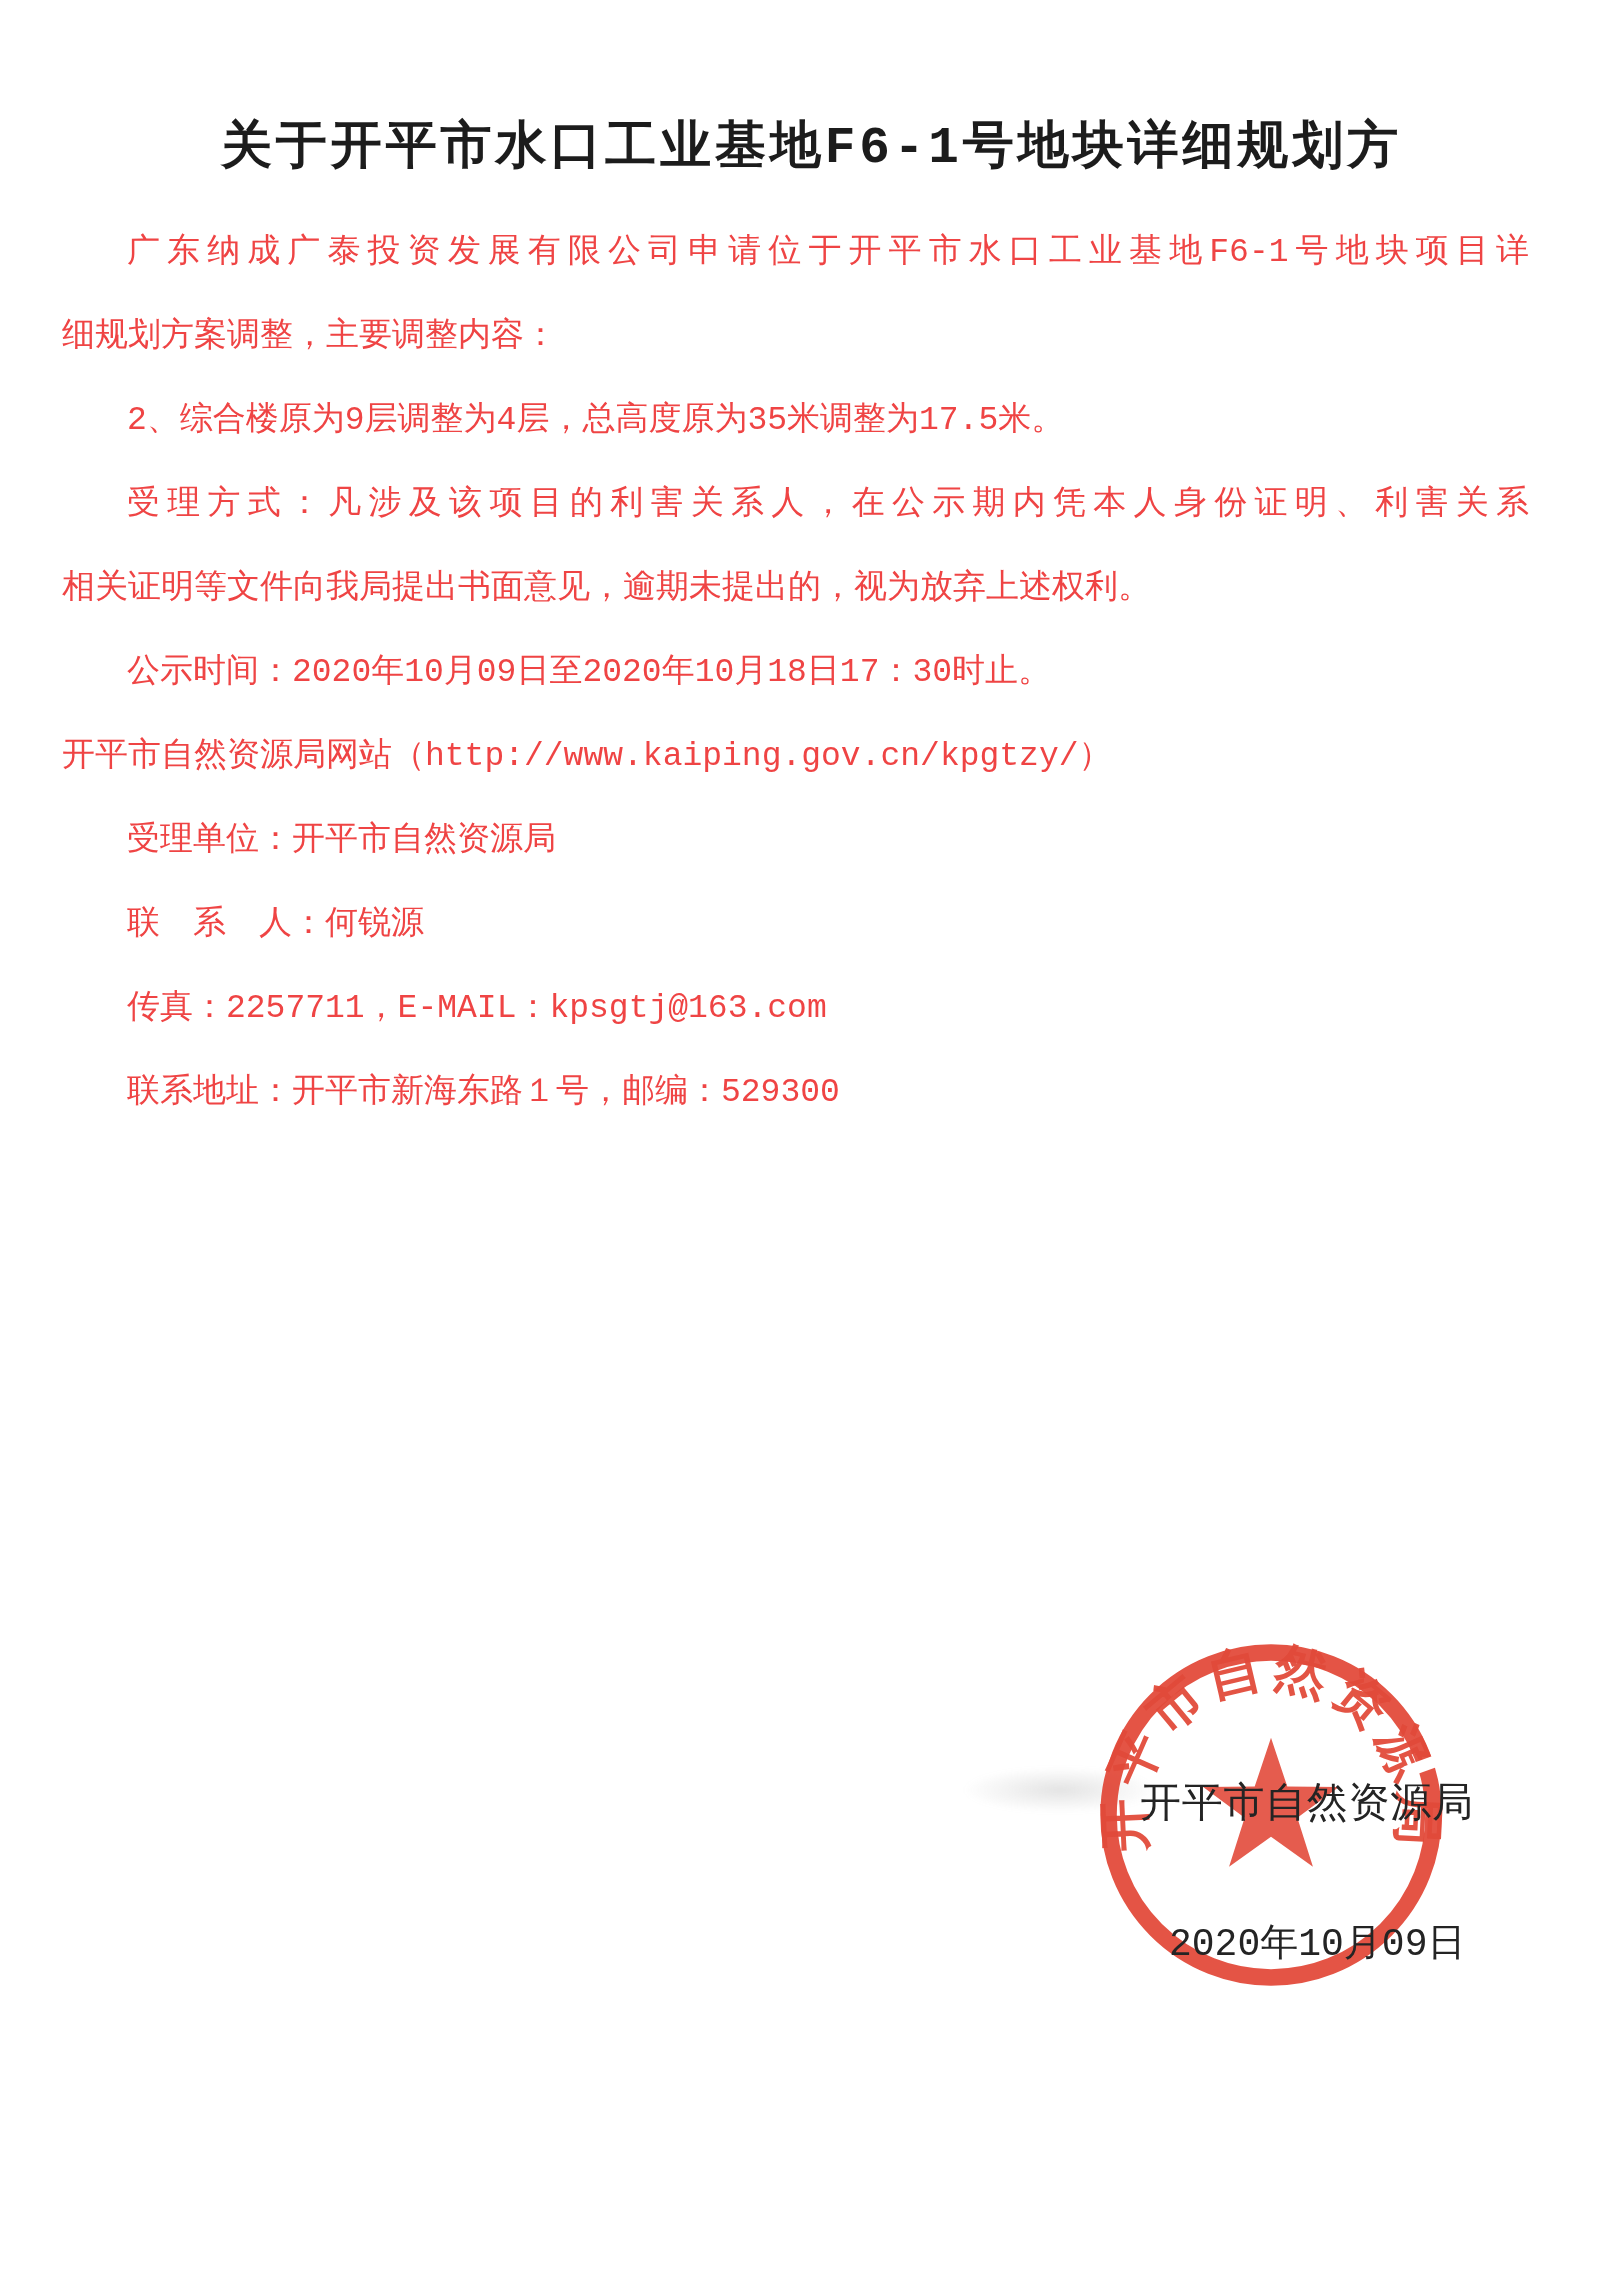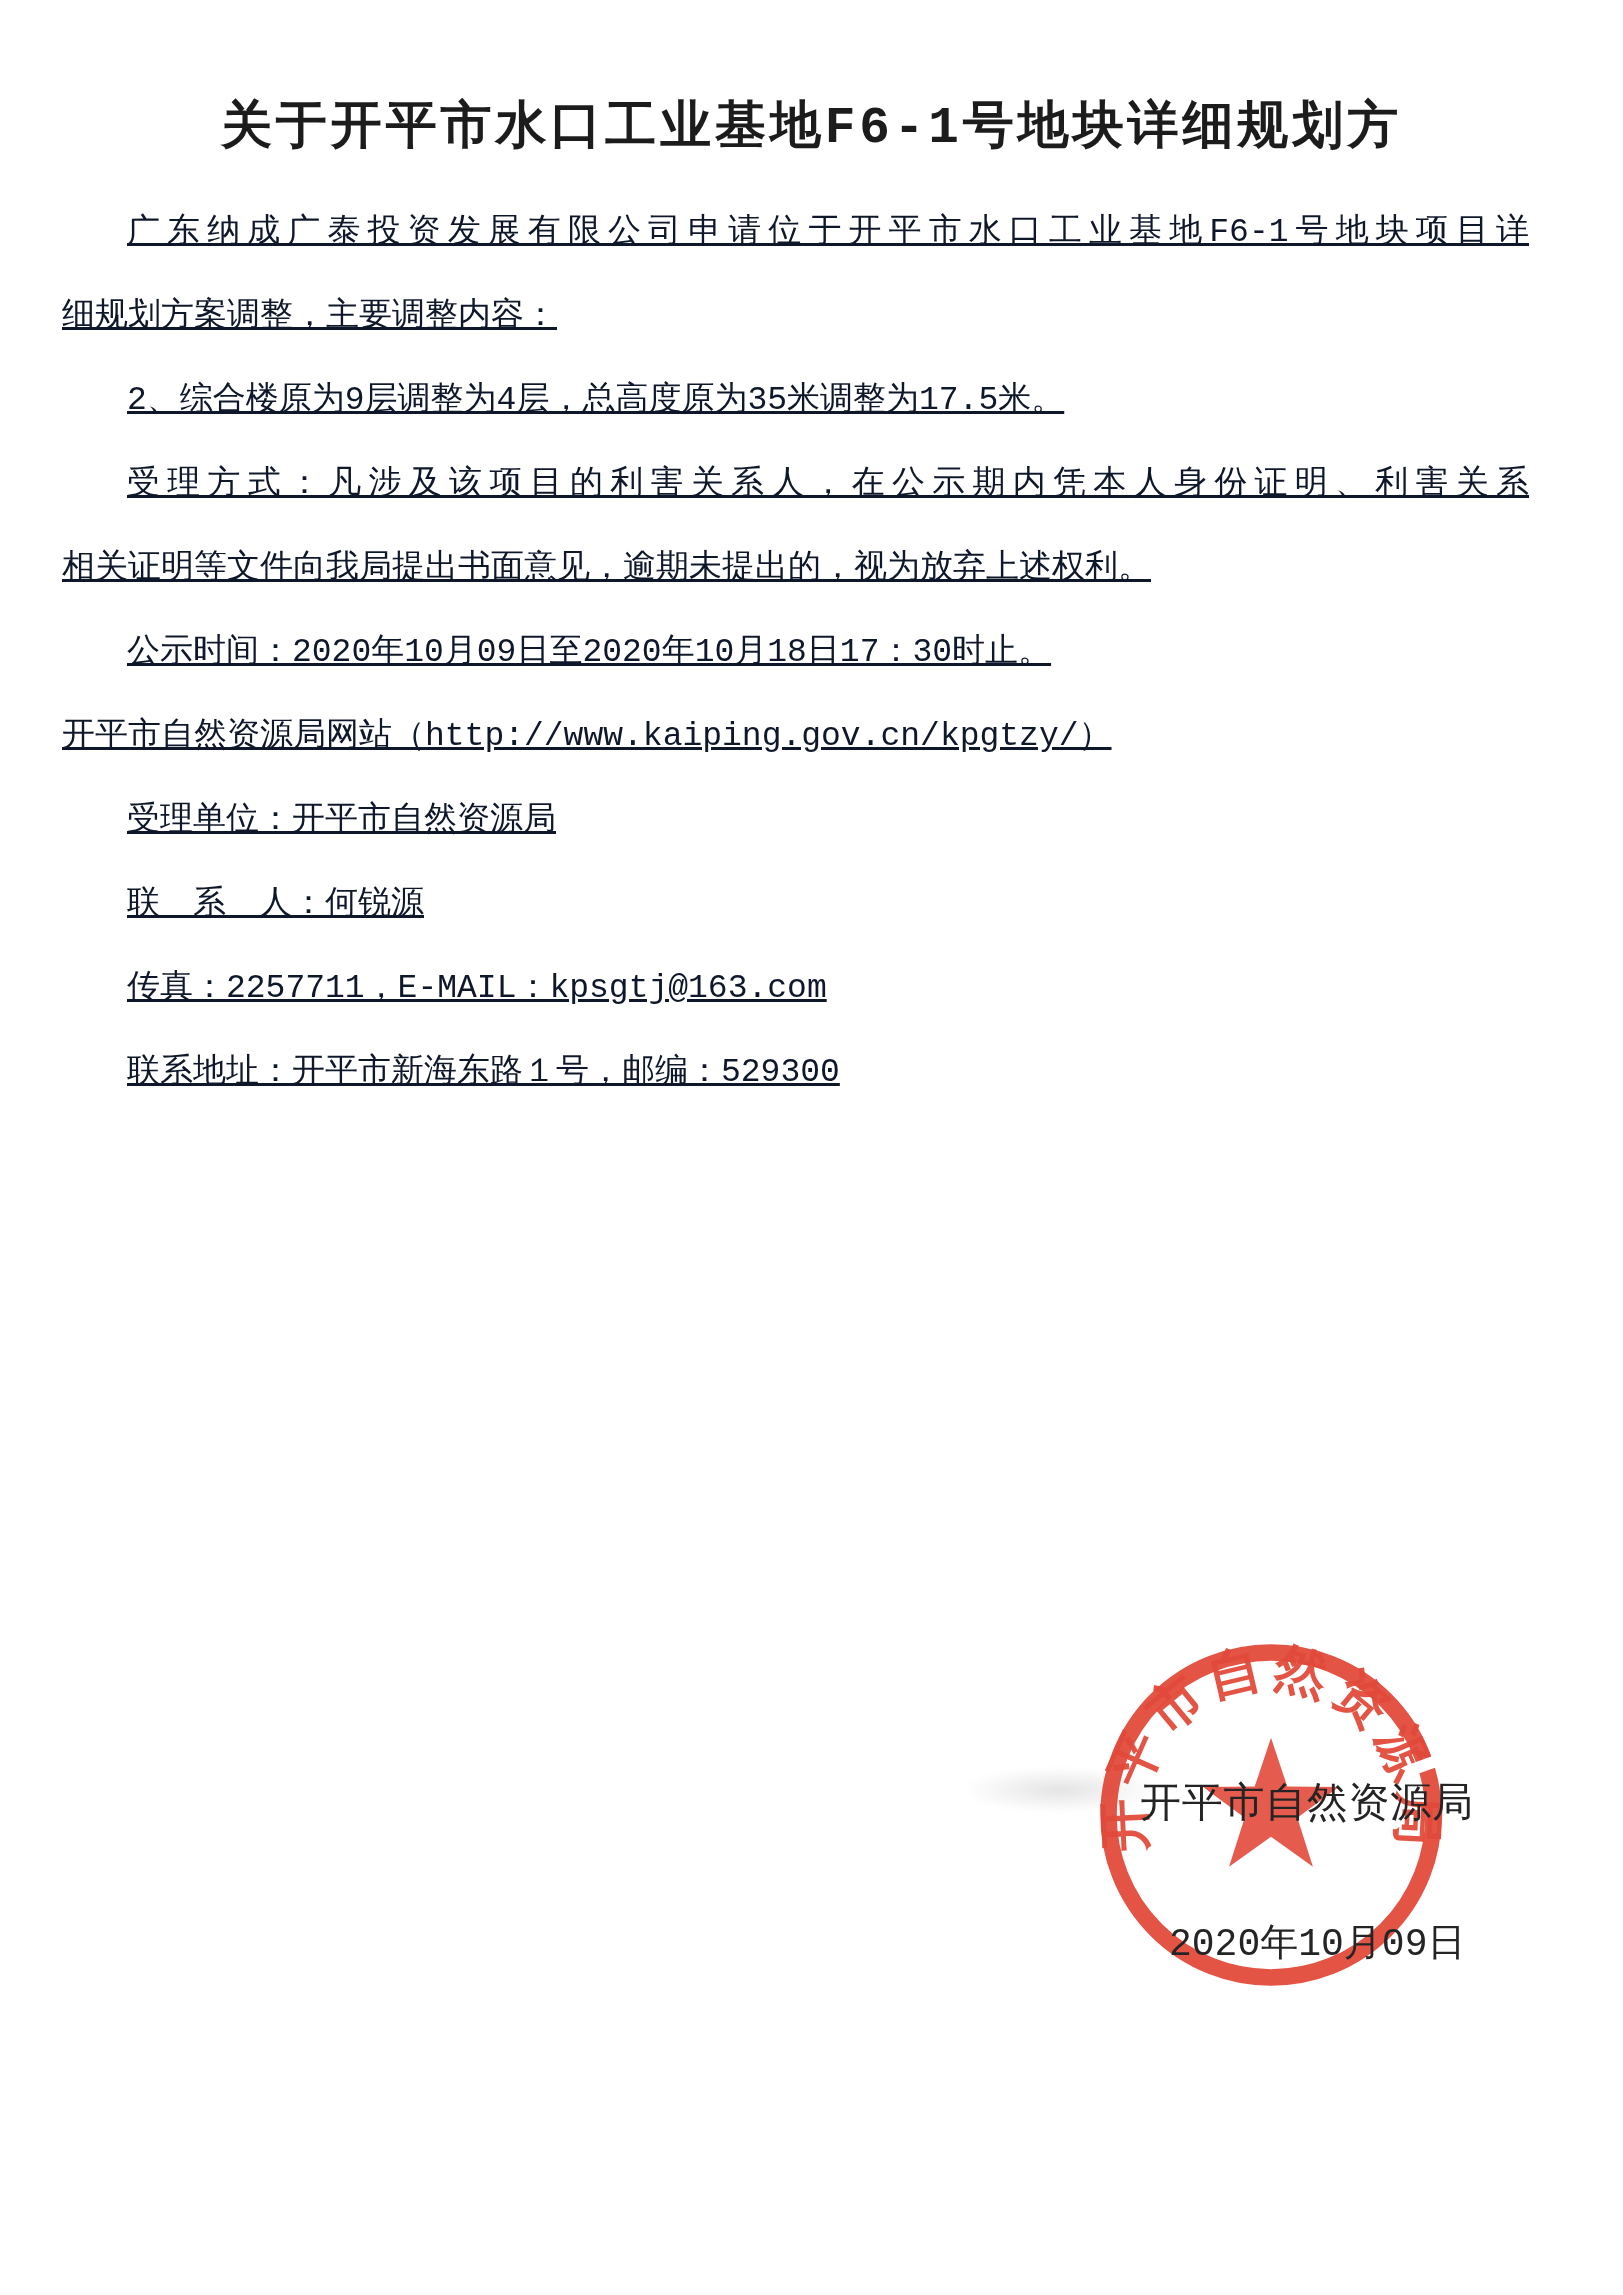--- a/index.html
+++ b/index.html
@@ -7,36 +7,35 @@
     position: relative;
     width: 1623px;
     height: 2295px;
     background: #ffffff;
     overflow: hidden;
     font-family: "Liberation Mono", "Liberation Serif", serif;
     color: #2b2b2b;
   }
   
   .doc-title {
-    padding-top: 67px;
+    padding-top: 87px;
     text-align: center;
     font-size: 51px;
     line-height: 124px;
     font-weight: 700;
     letter-spacing: 3.9px;
     color: #1c1c1c;
   }
   .doc-title .t-line { display: block; }
   
   .body-text {
     margin: 0 94px 0 62px;
     font-size: 33px;
     line-height: 84px;
-    color: #0f172a;
-    text-decoration: underline;
+    color: #ef4444;
   }
   .par { margin: 0; padding: 0; }
   .ln { display: block; text-align: justify; text-align-last: left; }
   .ln.jfy { text-align-last: justify; }
   .ln.ind { text-indent: 65px; }
   
   .seal-wrap {
     position: absolute;
     left: 1096px;
     top: 1640px;

